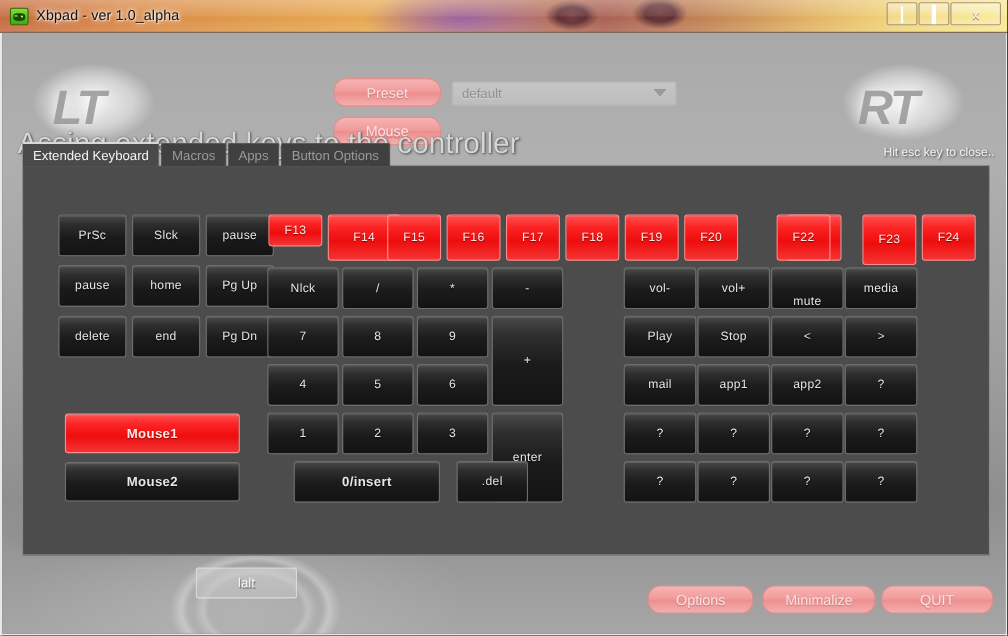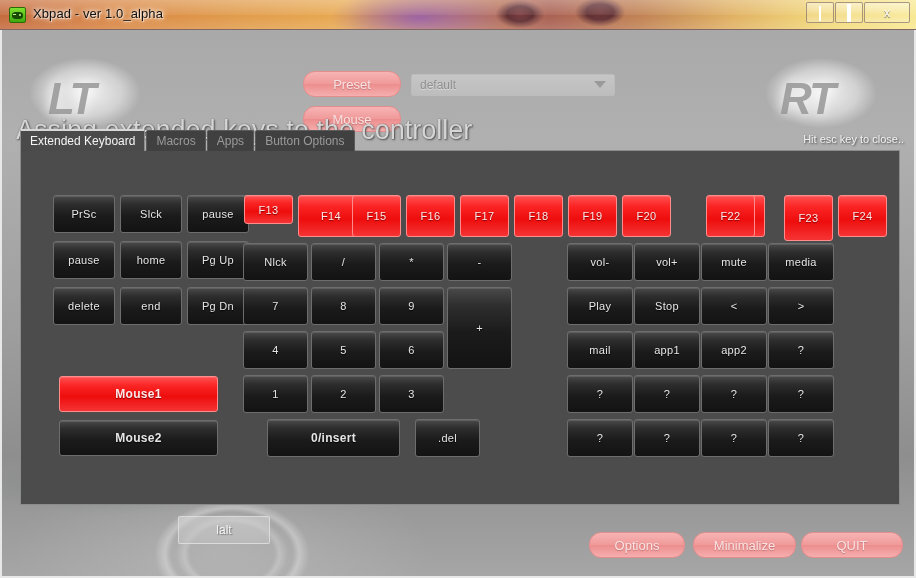--- a/index.html
+++ b/index.html
@@ -437,33 +437,36 @@
           </div>
           <div class="key" style="left: 222px; top: 224px; width: 65px; height: 38px;">
             <span>1</span>
           </div>
           <div class="key" style="left: 290px; top: 224px; width: 65px; height: 38px;">
             <span>2</span>
           </div>
           <div class="key" style="left: 358px; top: 224px; width: 65px; height: 38px;">
             <span>3</span>
           </div>
+          <div class="key" style="left: 426px; top: 224px; width: 65px; height: 82px;">
+            <span>enter</span>
+          </div>
           <div class="key big" style="left: 222px; top: 268px; width: 133px; height: 38px;">
             <span>0/insert</span>
           </div>
           <div class="key" style="left: 358px; top: 268px; width: 65px; height: 38px; margin-left: 36px;">
             <span>.del</span>
           </div>
           <div class="key" style="left: 546px; top: 92px; width: 66px; height: 38px;">
             <span>vol-</span>
           </div>
           <div class="key" style="left: 613px; top: 92px; width: 66px; height: 38px;">
             <span>vol+</span>
           </div>
-          <div class="key" style="left: 680px; top: 92px; width: 66px; height: 38px;">
+          <div class="key" style="left: 680px; top: 92px; width: 66px; height: 38px; align-items: flex-end;">
             <span>mute</span>
           </div>
           <div class="key" style="left: 747px; top: 92px; width: 66px; height: 38px;">
             <span>media</span>
           </div>
           <div class="key" style="left: 546px; top: 136px; width: 66px; height: 38px;">
             <span>Play</span>
           </div>
           <div class="key" style="left: 613px; top: 136px; width: 66px; height: 38px;">
             <span>Stop</span>

